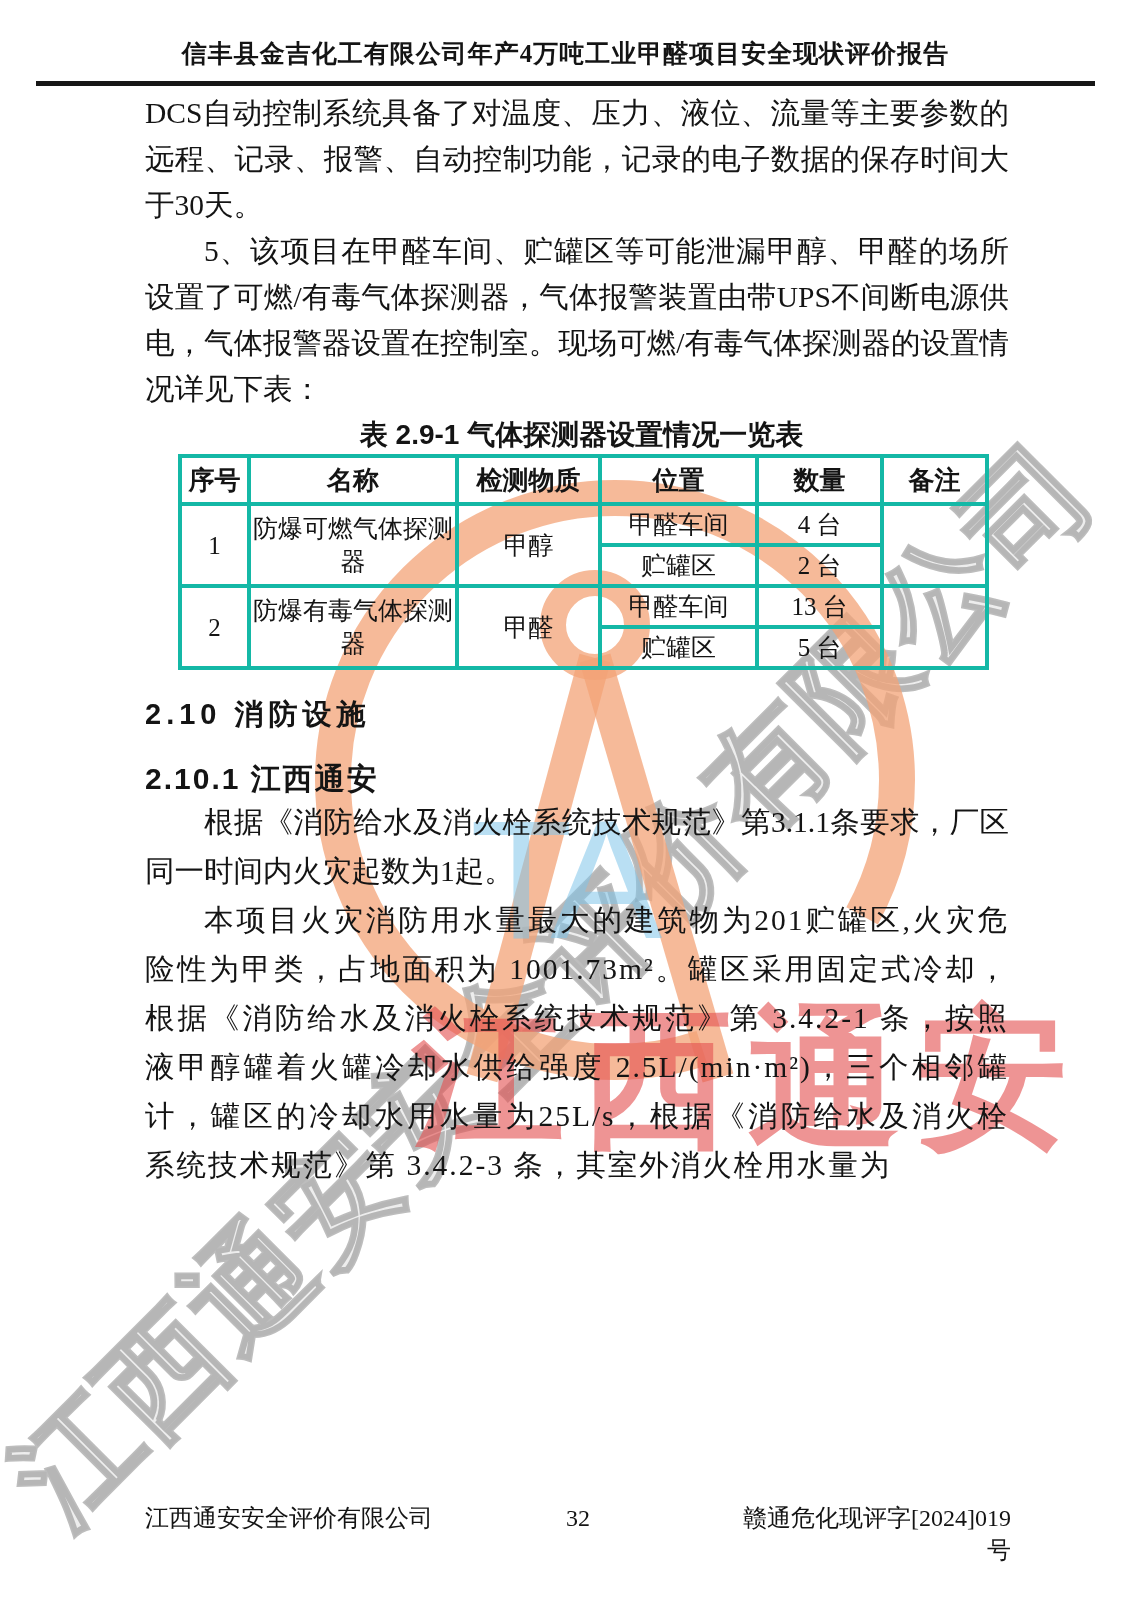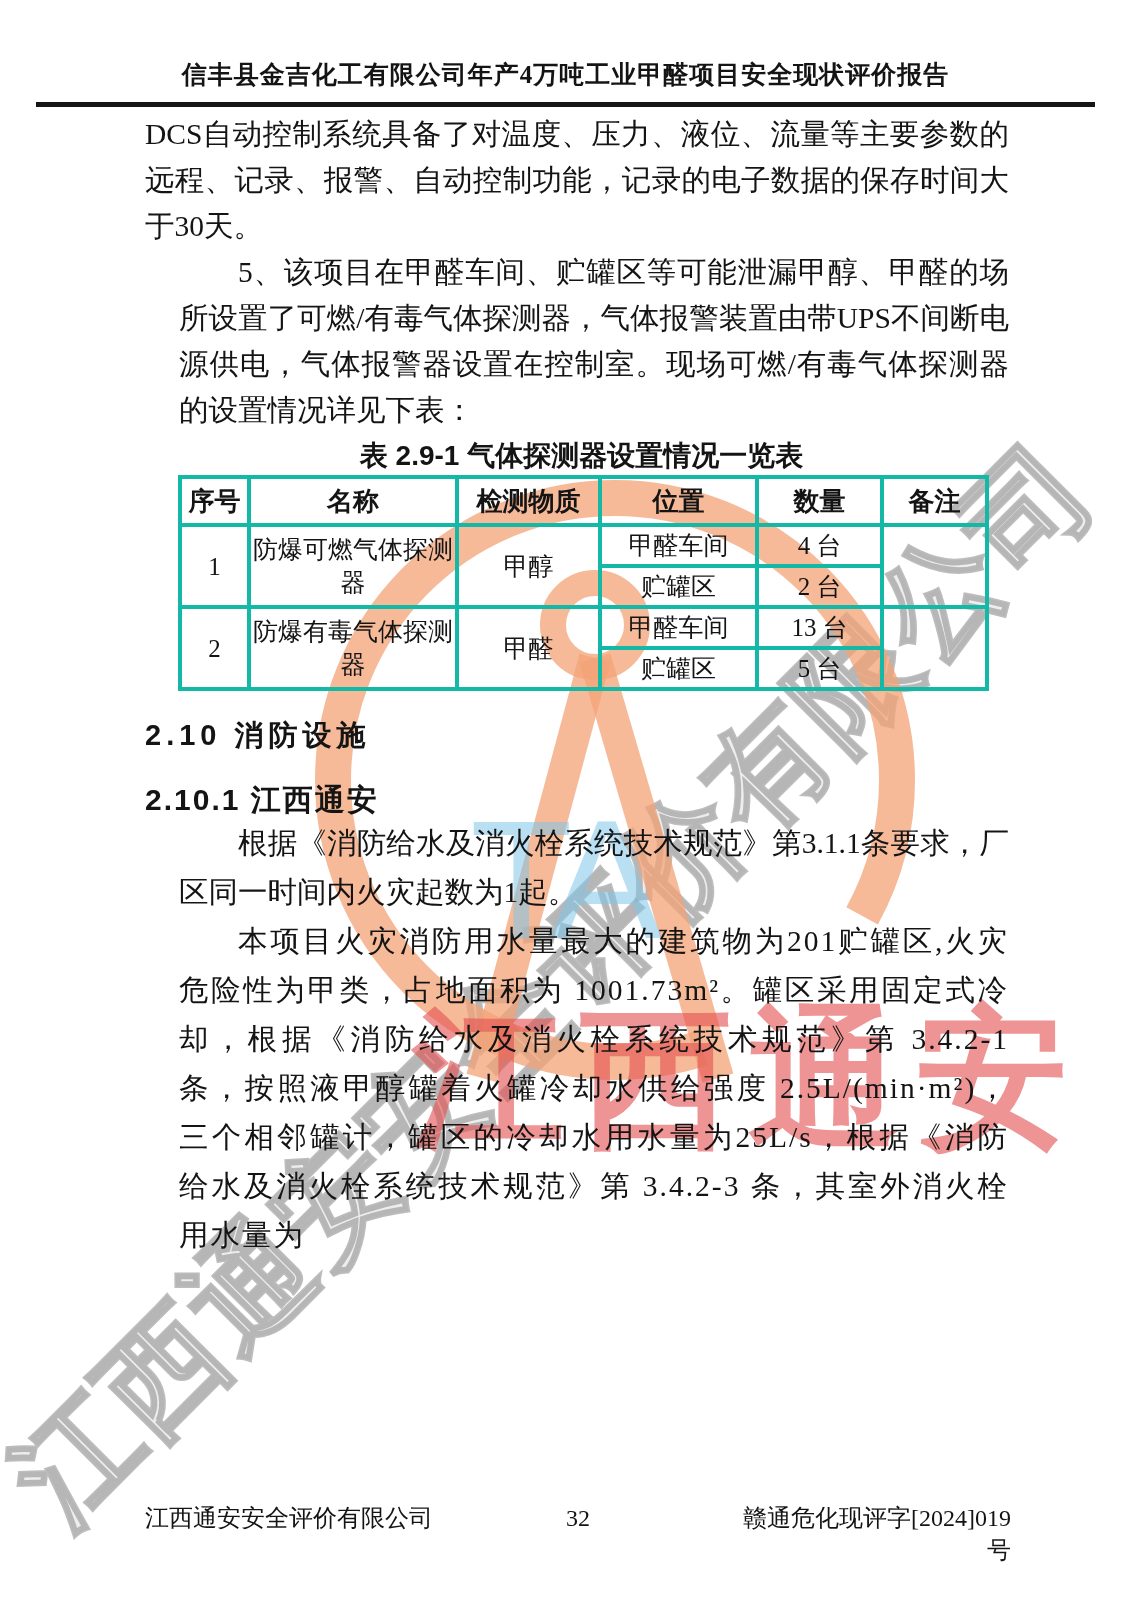--- a/index.html
+++ b/index.html
@@ -27,32 +27,32 @@
   }
   .wm-blue{
     position:absolute; left:470px; top:796px;
     font-family:"Liberation Sans","DejaVu Sans",sans-serif; font-weight:normal;
     font-size:168px; line-height:168px; letter-spacing:-10px;
     color:rgba(128,196,233,0.55);
   }
   
   .content{position:absolute; inset:0; z-index:2;}
   .doc-header{
-    margin:0 36px; padding-top:59px; padding-bottom:12px;
+    margin:0 36px; padding-top:38px; padding-bottom:12px;
     border-bottom:5px solid #161616; text-align:center;
   }
   .doc-header .title{
     font-weight:bold; font-size:25px; line-height:31px; letter-spacing:1px;
   }
   .body-area{margin:0 122px 0 145px;}
   .p{
     margin:0; font-size:29.5px; line-height:46px; text-align:justify;
     text-justify:inter-ideograph;
   }
-  .ind{text-indent:2em;margin-left:34px;}
+  .ind{text-indent:2em;}
   .p-first{margin-top:4px;}
   .tbl-caption{
     width:807px; margin:8px 0 4px 33px; text-align:center;
     font-family:"Liberation Sans","DejaVu Sans",sans-serif;
     font-weight:bold; font-size:28px; line-height:30px;
   }
   table.gas{
     margin-left:33px; border-collapse:collapse; table-layout:fixed; width:807px;
     background:transparent;
   }

